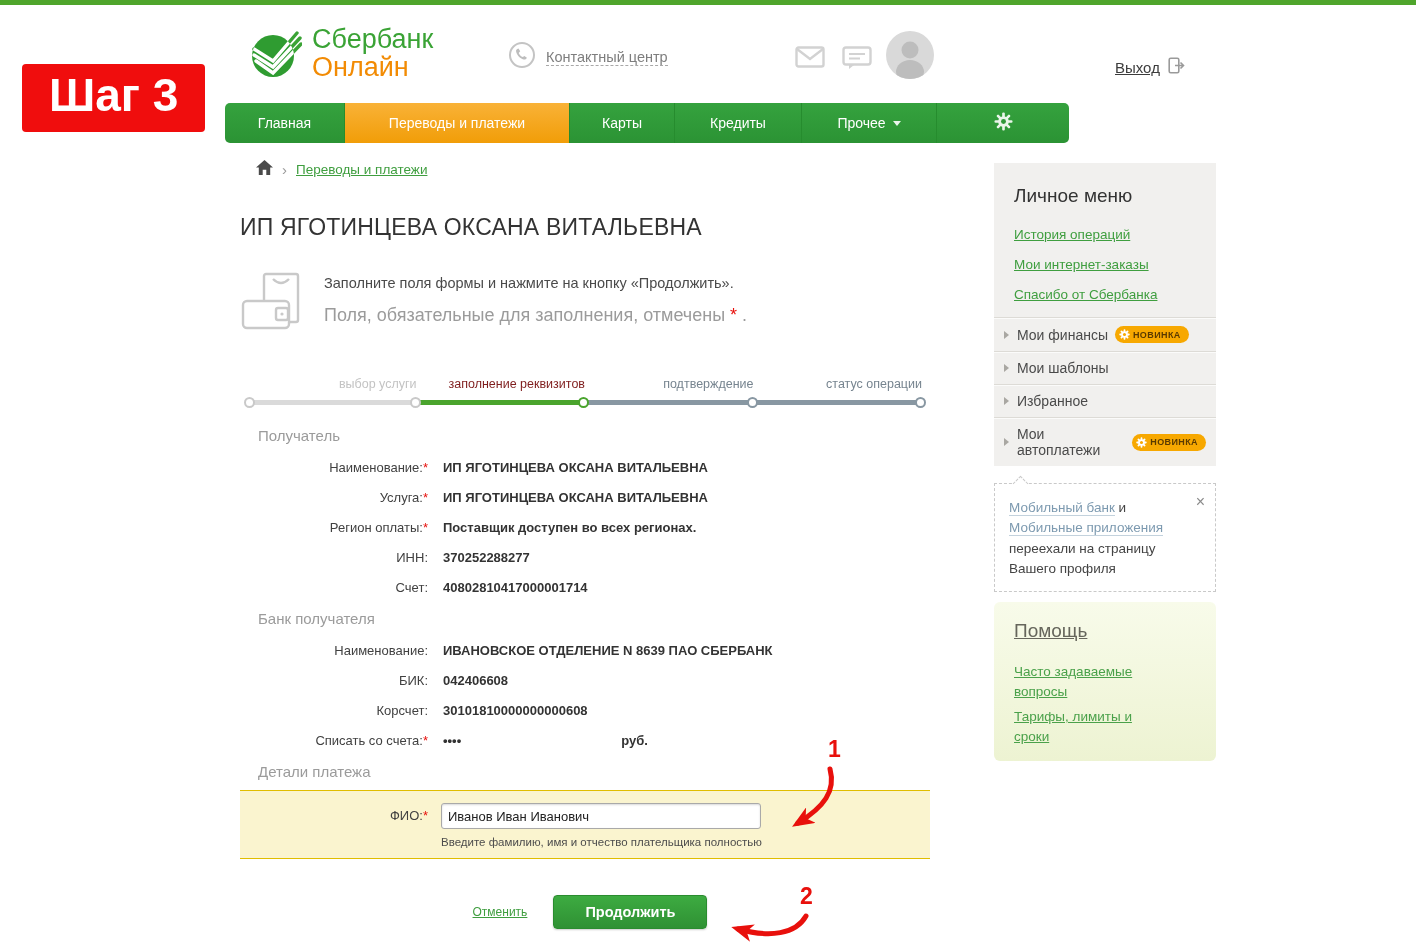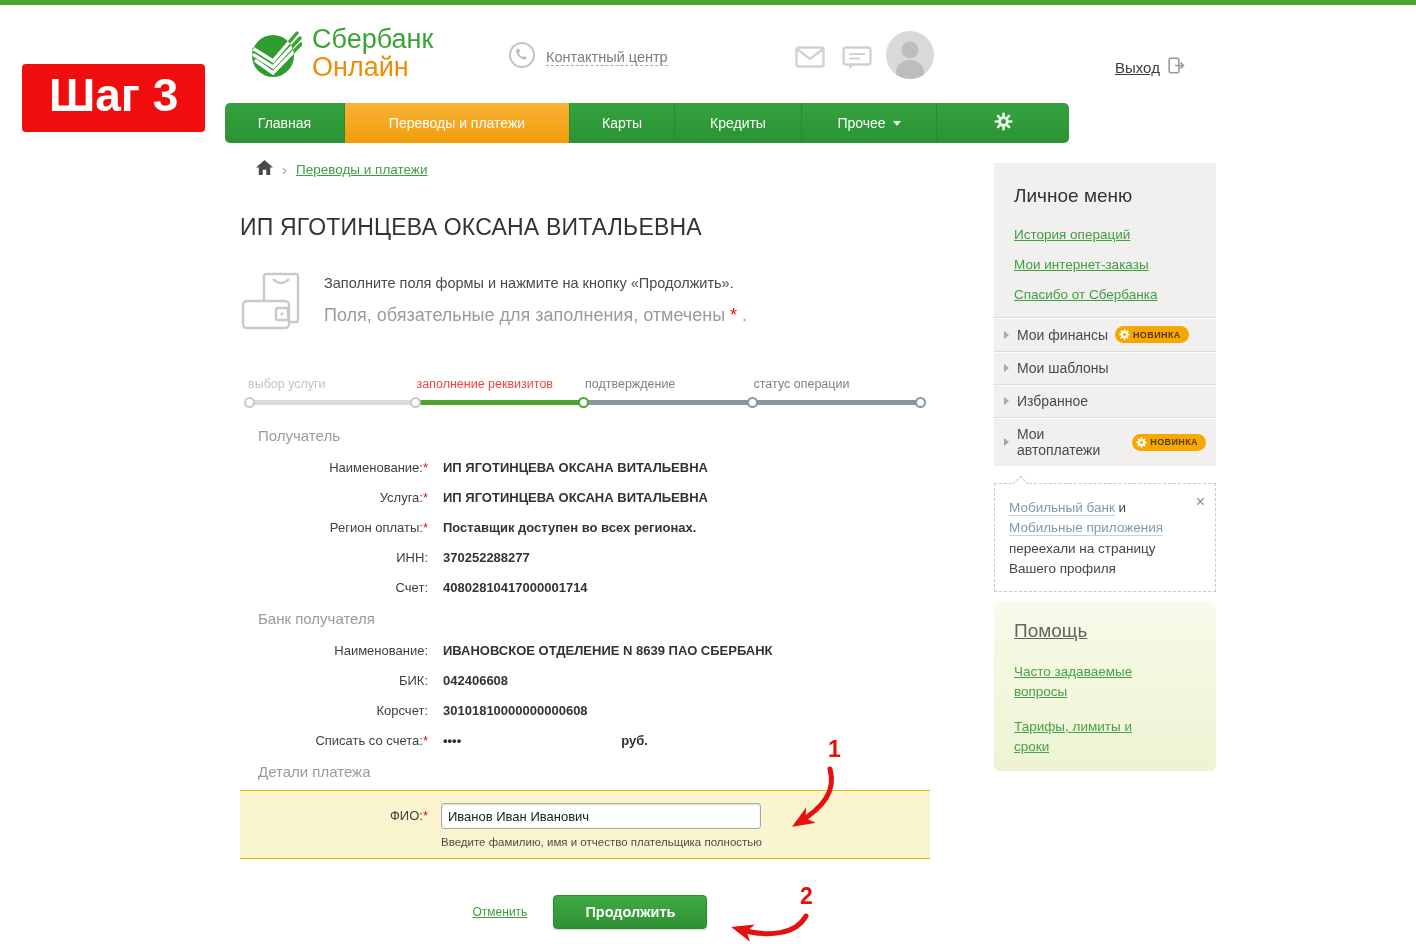--- a/index.html
+++ b/index.html
@@ -42,27 +42,27 @@
   .main{position:absolute;left:240px;top:200px;width:690px;}
   .page-title{font-size:23px;color:#333;letter-spacing:.2px;margin:14px 0 0 0;font-weight:400;}
   .intro{display:flex;margin-top:30px;}
   .intro-text{margin-left:20px;padding-top:4px;}
   .intro-line1{font-size:14.5px;color:#4a4a4a;margin-bottom:14px;}
   .intro-line2{font-size:18px;color:#9b9b9b;}
   .req{color:#e8100c;}
 
   
   .progress{position:relative;display:flex;margin:34px 8px 6px 8px;}
-  .pseg{flex:1;position:relative;padding-bottom:16px;text-align:left;font-size:12.5px;}
+  .pseg{flex:1;position:relative;padding-bottom:16px;text-align:right;font-size:12.5px;}
   .pseg .bar{position:absolute;bottom:2px;left:0;right:0;height:5px;border-radius:3px;}
   .pseg .node{position:absolute;bottom:-1px;right:-4px;width:7px;height:7px;border-radius:50%;
     background:#fff;border:2.5px solid #bbb;z-index:2;}
   .node.first{left:-4px;right:auto;}
   .pseg.done{color:#c3c3c3;} .pseg.done .bar{background:#dadada;} .pseg.done .node{border-color:#c9c9c9;}
-  .pseg.active{color:#ef4444;} .pseg.active .bar{background:#4aa42d;} .pseg.active .node{border-color:#4aa42d;}
+  .pseg.active{color:#7f1d1d;} .pseg.active .bar{background:#4aa42d;} .pseg.active .node{border-color:#4aa42d;}
   .pseg.next{color:#76848f;} .pseg.next .bar{background:#8897a2;} .pseg.next .node{border-color:#8897a2;}
 
   
   .section-title{font-size:15px;color:#9b9b9b;margin:20px 0 16px;padding-left:18px;}
   .frow{display:flex;align-items:baseline;margin-bottom:15px;}
   .frow .lbl{width:188px;text-align:right;color:#414141;font-size:13px;flex:none;}
   .frow .val{margin-left:15px;font-weight:bold;color:#333;font-size:13px;}
   .currency{margin-left:160px;font-weight:bold;color:#333;font-size:13px;}
 
   .fio-band{background:#faf4cf;border-top:1px solid #e0bd00;border-bottom:1px solid #e0bd00;
@@ -96,21 +96,21 @@
     padding:14px 14px 12px;font-size:13.5px;color:#444;line-height:1.5;}
   .notch{position:absolute;left:20px;top:-6px;width:10px;height:10px;background:#fff;
     border-left:1px dashed #c9c9c9;border-top:1px dashed #c9c9c9;transform:rotate(45deg);}
   .notice-link{color:#7d9ab0;border-bottom:1px solid #c3d2dd;cursor:pointer;}
   .notice-close{position:absolute;right:10px;top:6px;color:#8a8a8a;font-size:16px;cursor:pointer;}
 
   .help-box{margin-top:10px;background:linear-gradient(#f8fbea,#edf3d2);border-radius:6px;
     padding:18px 20px 15px;}
   .help-title{font-size:19px;color:#66665c;text-decoration:underline;cursor:pointer;margin-bottom:20px;display:inline-block;}
   .help-link{display:block;width:132px;font-size:13.5px;color:#4aa14a;text-decoration:underline;
-    line-height:1.45;cursor:pointer;margin-bottom:16px;}
+    line-height:1.45;cursor:pointer;margin-bottom:6px;}
 
   
   .anno{position:absolute;z-index:6;pointer-events:none;}
 </style>
 </head>
 <body>
 
 <div class="page">
   <div class="topstrip"></div>
 

